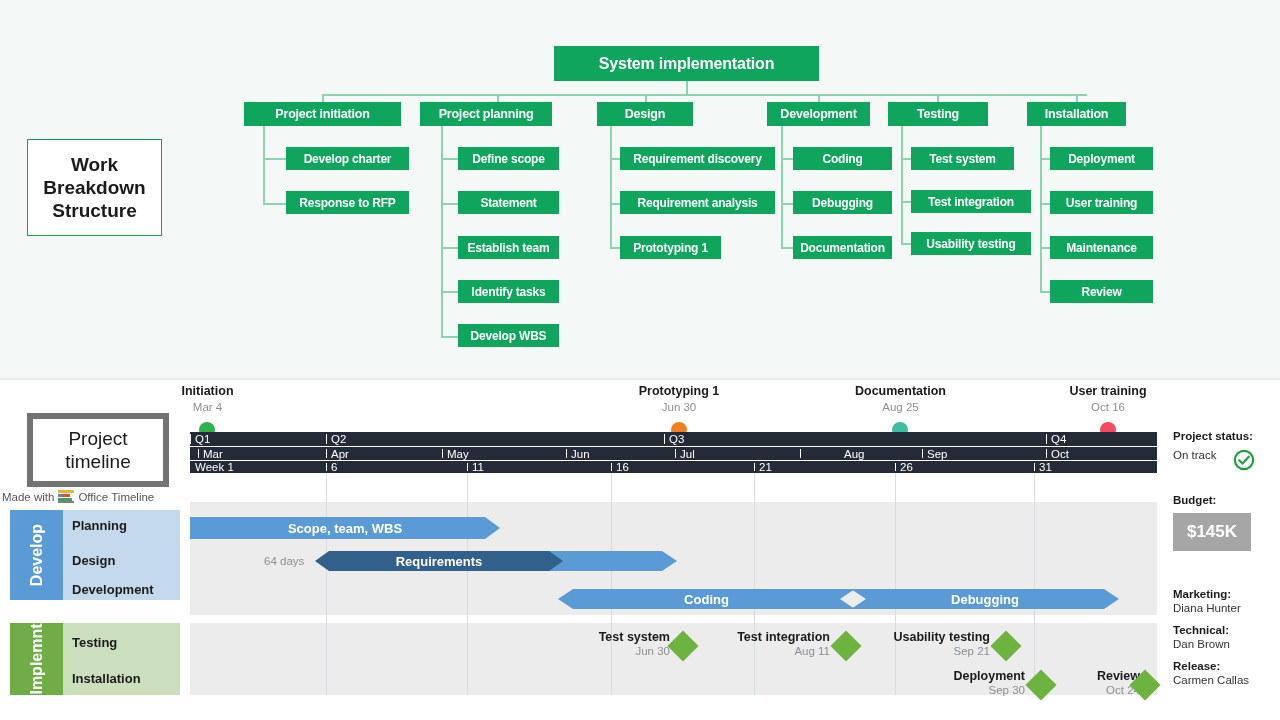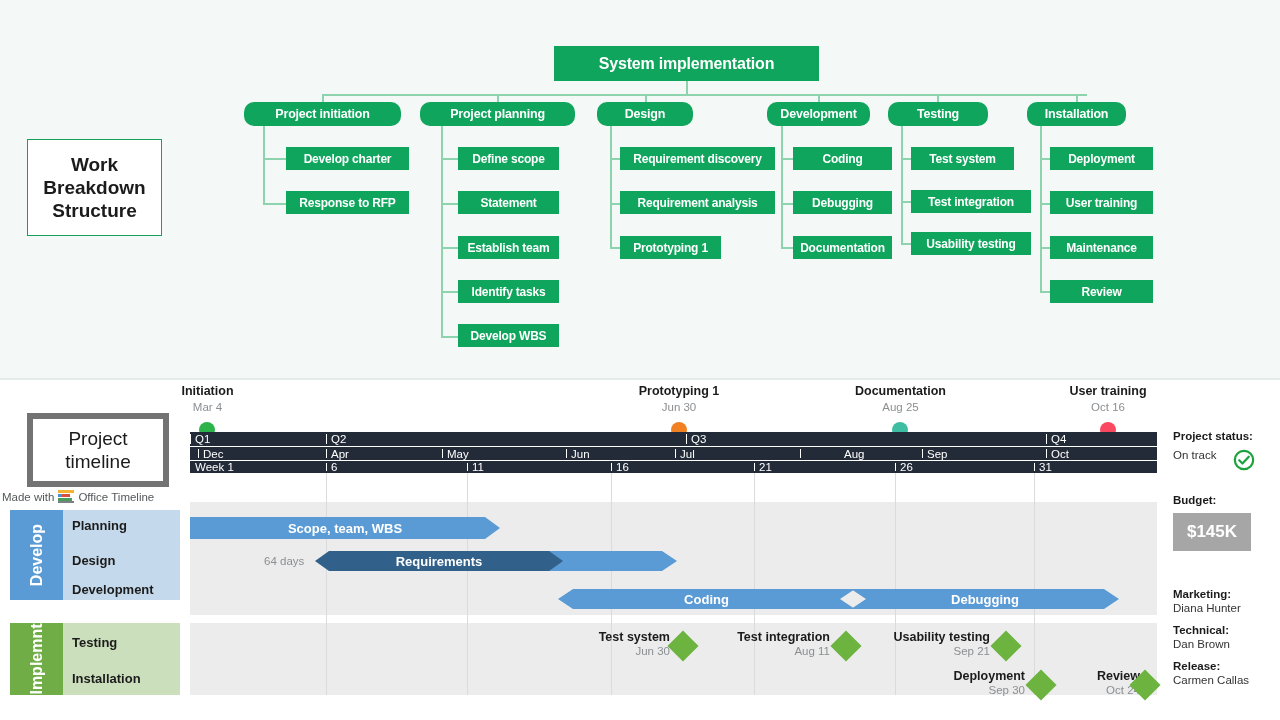--- a/index.html
+++ b/index.html
@@ -23,21 +23,21 @@
     display:flex;align-items:center;justify-content:center;
     text-align:center;font-weight:bold;font-size:19px;color:#1b1b1b;line-height:1.22;
   }
 
   .node{
     position:absolute;background:#0fa55c;color:#fff;
     font-weight:bold;display:flex;align-items:center;justify-content:center;
     text-align:center;box-sizing:border-box;letter-spacing:-0.2px;
   }
   .node.root{font-size:16px;}
-  .node.lvl1{font-size:12.5px;border-radius:10px;}
+  .node.lvl1{font-size:12.5px;}
   .node.lvl2{font-size:12px;}
 
   .conn{position:absolute;background:#8cd3ae;}
   .conn.h{height:1.5px;}
   .conn.v{width:1.5px;}
 
   
   #tl{position:absolute;left:0;top:380px;width:1280px;height:340px;background:#ffffff;}
 
   .tl-title-box{
@@ -136,21 +136,21 @@
     <div class="conn v" style="left:937px;top:94px;height:10px;"></div>
     <div class="conn v" style="left:1076px;top:94px;height:10px;"></div>
 
     <div class="node lvl1" style="left:244px;top:102px;width:157px;height:24px;">Project initiation</div>
     <div class="conn v" style="left:263px;top:126px;height:78px;"></div>
     <div class="conn h" style="left:263px;top:158px;width:23px;"></div>
     <div class="conn h" style="left:263px;top:203px;width:23px;"></div>
     <div class="node lvl2" style="left:286px;top:147px;width:123px;height:23px;">Develop charter</div>
     <div class="node lvl2" style="left:286px;top:191px;width:123px;height:23px;">Response to RFP</div>
 
-    <div class="node lvl1" style="left:420px;top:102px;width:155px;height:24px;">Project planning</div>
+    <div class="node lvl1" style="left:420px;top:102px;width:132px;height:24px;">Project planning</div>
     <div class="conn v" style="left:441px;top:126px;height:210px;"></div>
     <div class="conn h" style="left:441px;top:158px;width:17px;"></div>
     <div class="conn h" style="left:441px;top:203px;width:17px;"></div>
     <div class="conn h" style="left:441px;top:247px;width:17px;"></div>
     <div class="conn h" style="left:441px;top:291px;width:17px;"></div>
     <div class="conn h" style="left:441px;top:336px;width:17px;"></div>
     <div class="node lvl2" style="left:458px;top:147px;width:101px;height:23px;">Define scope</div>
     <div class="node lvl2" style="left:458px;top:191px;width:101px;height:23px;">Statement</div>
     <div class="node lvl2" style="left:458px;top:236px;width:101px;height:23px;">Establish team</div>
     <div class="node lvl2" style="left:458px;top:280px;width:101px;height:23px;">Identify tasks</div>
@@ -246,35 +246,35 @@
 
       <div class="hrow" style="top:0;height:14px;">
         <div class="hcell" style="left:0;width:136px;">
             <span class="bar"></span>
             <span>Q1</span>
           </div>
         <div class="hcell" style="left:136px;width:349px;">
             <span class="bar"></span>
             <span>Q2</span>
           </div>
-        <div class="hcell" style="left:496px;width:371px;">
+        <div class="hcell" style="left:474px;width:371px;">
             <span class="bar"></span>
             <span>Q3</span>
           </div>
         <div class="hcell" style="left:856px;width:111px;">
             <span class="bar"></span>
             <span>Q4</span>
           </div>
       </div>
       <div class="hrow-sep" style="top:14px;"></div>
 
       <div class="hrow" style="top:15px;height:13px;">
         <div class="hcell" style="left:8px;width:128px;">
             <span class="bar"></span>
-            <span>Dec</span>
+            <span>Mar</span>
           </div>
         <div class="hcell" style="left:136px;width:116px;">
             <span class="bar"></span>
             <span>Apr</span>
           </div>
         <div class="hcell" style="left:252px;width:124px;">
             <span class="bar"></span>
             <span>May</span>
           </div>
         <div class="hcell" style="left:376px;width:109px;">

